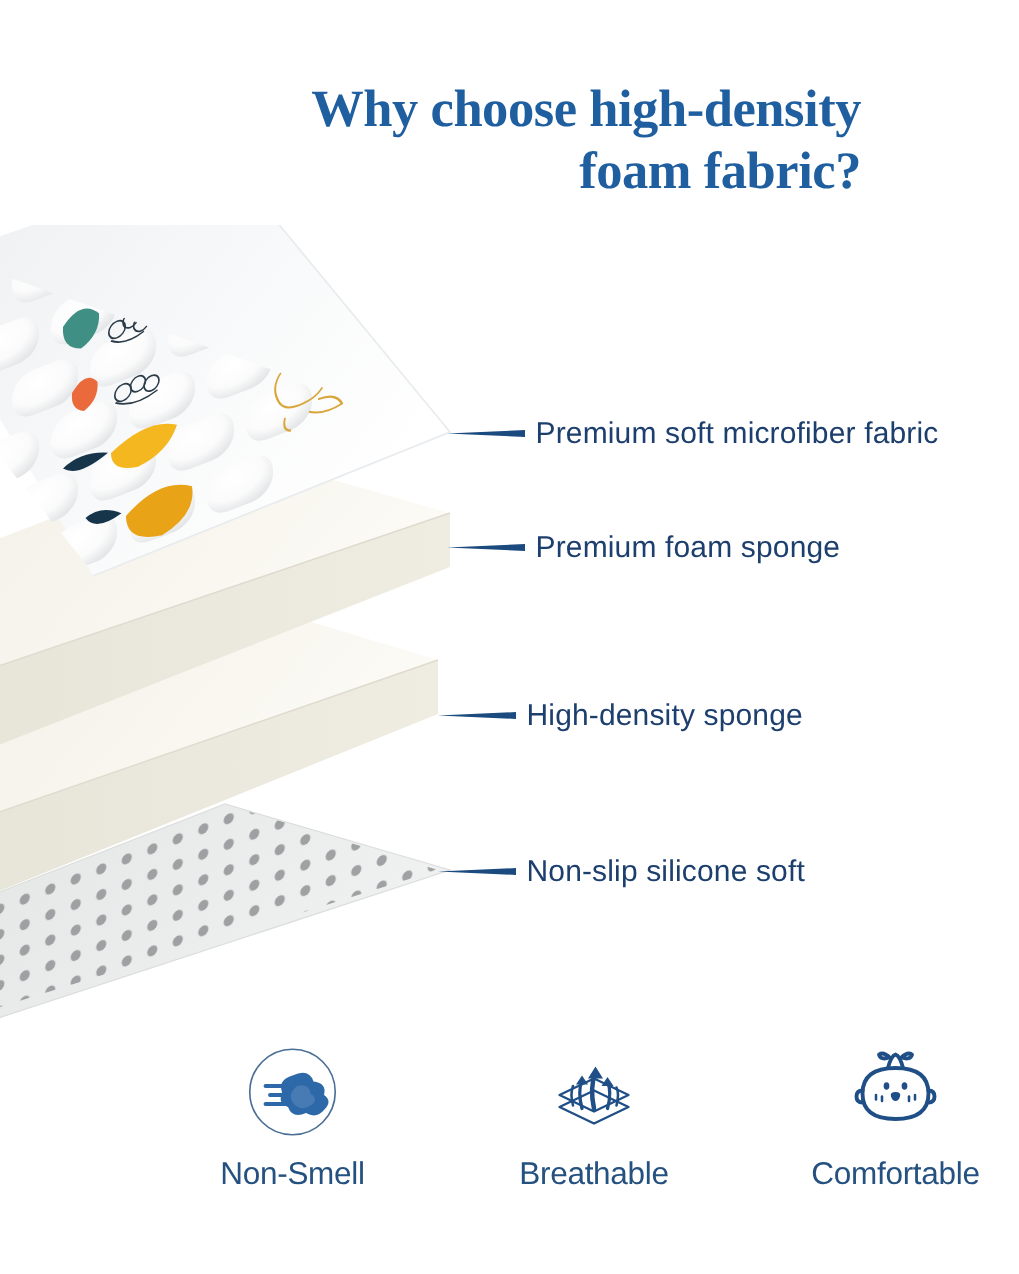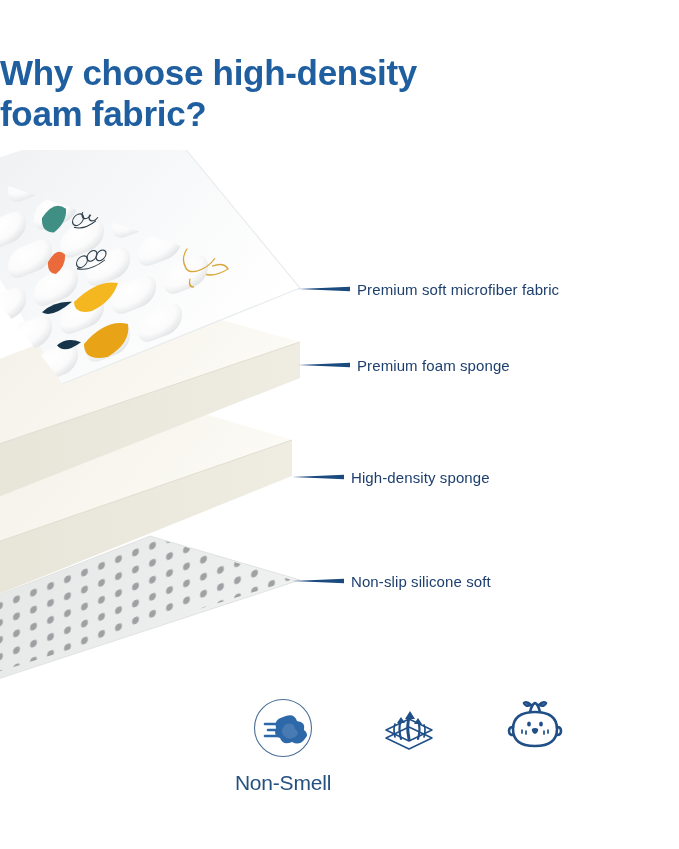--- a/index.html
+++ b/index.html
@@ -15,22 +15,23 @@
     font-family: "Liberation Sans", sans-serif;
     -webkit-font-smoothing: antialiased;
   }
 
   
   #title-block {
     position: absolute;
     top: 52px;
     left: 0;
     width: 574px;
-    text-align: left;
+    text-align: right;
     line-height: 1.18;
+    font-family: Liberation Serif, serif;
   }
   #title-block .tline {
     display: block;
     color: #1f5fa0;
     font-size: 35px;
     font-weight: bold;
     letter-spacing: -0.3px;
   }
 
   
@@ -51,38 +52,38 @@
     height: 26px;
   }
   .callout .leader {
     width: 52px;
     height: 6px;
     flex: none;
   }
   .callout .clabel {
     margin-left: 7px;
     color: #1d3f6e;
-    font-size: 15px;
+    font-size: 20px;
     font-weight: normal;
     white-space: nowrap;
     letter-spacing: 0.1px;
   }
   #callout-0 { left: 298px; top: 276px; }
   #callout-1 { left: 298px; top: 352px; }
   #callout-2 { left: 292px; top: 464px; }
   #callout-3 { left: 292px; top: 568px; }
 
   
   #feature-row {
     position: absolute;
-    left: 145px;
+    left: 132px;
     top: 697px;
     width: 528px;
     display: flex;
-    justify-content: center;
+    justify-content: space-between;
     align-items: flex-start;
   }
   .feature {
     width: 126px;
     display: flex;
     flex-direction: column;
     align-items: center;
   }
   .feature .ficon {
     width: 62px;
@@ -373,20 +374,21 @@
           <path d="M40,42 q3,-11 0,-18"></path>
         </g>
         <path d="M23,20 l4,6 l-8,0 z" fill="#1f4f86"></path>
         <path d="M40,21 l4,6 l-8,0 z" fill="#1f4f86"></path>
         <g fill="none" stroke="#1f4f86" stroke-width="1.7" stroke-linecap="round">
           <path d="M17,40 q-2,-8 0,-13"></path>
           <path d="M46,40 q2,-8 0,-12"></path>
         </g>
       </svg>
     </div>
+    <div class="flabel">Breathable</div>
   </div>
 
   <div class="feature">
     <div class="ficon">
       <svg width="62" height="62" viewBox="0 0 62 62" xmlns="http://www.w3.org/2000/svg">
         <g fill="none" stroke="#1f4f86" stroke-width="2.6" stroke-linecap="round" stroke-linejoin="round">
           <path d="M9,32 q0,-17 22,-17 q22,0 22,17 q0,17 -22,17 q-22,0 -22,-17z"></path>
           <path d="M26,15 q2,-8 5,-9 q3,1 5,9"></path>
           <path d="M27,8 q-4,-4 -7,-2 q1,4 7,2z"></path>
           <path d="M35,8 q4,-4 7,-2 q-1,4 -7,2z"></path>
@@ -399,15 +401,16 @@
           <path d="M31,31 q4,0 3,3 q-1,3 -3,3 q-2,0 -3,-3 q-1,-3 3,-3z"></path>
         </g>
         <g stroke="#1f4f86" stroke-width="1.7" stroke-linecap="round">
           <line x1="18" y1="33" x2="18" y2="36"></line>
           <line x1="22" y1="34" x2="22" y2="37"></line>
           <line x1="40" y1="34" x2="40" y2="37"></line>
           <line x1="44" y1="33" x2="44" y2="36"></line>
         </g>
       </svg>
     </div>
+    <div class="flabel">Comfortable</div>
   </div>
 
 </div>
 
 </body></html>

